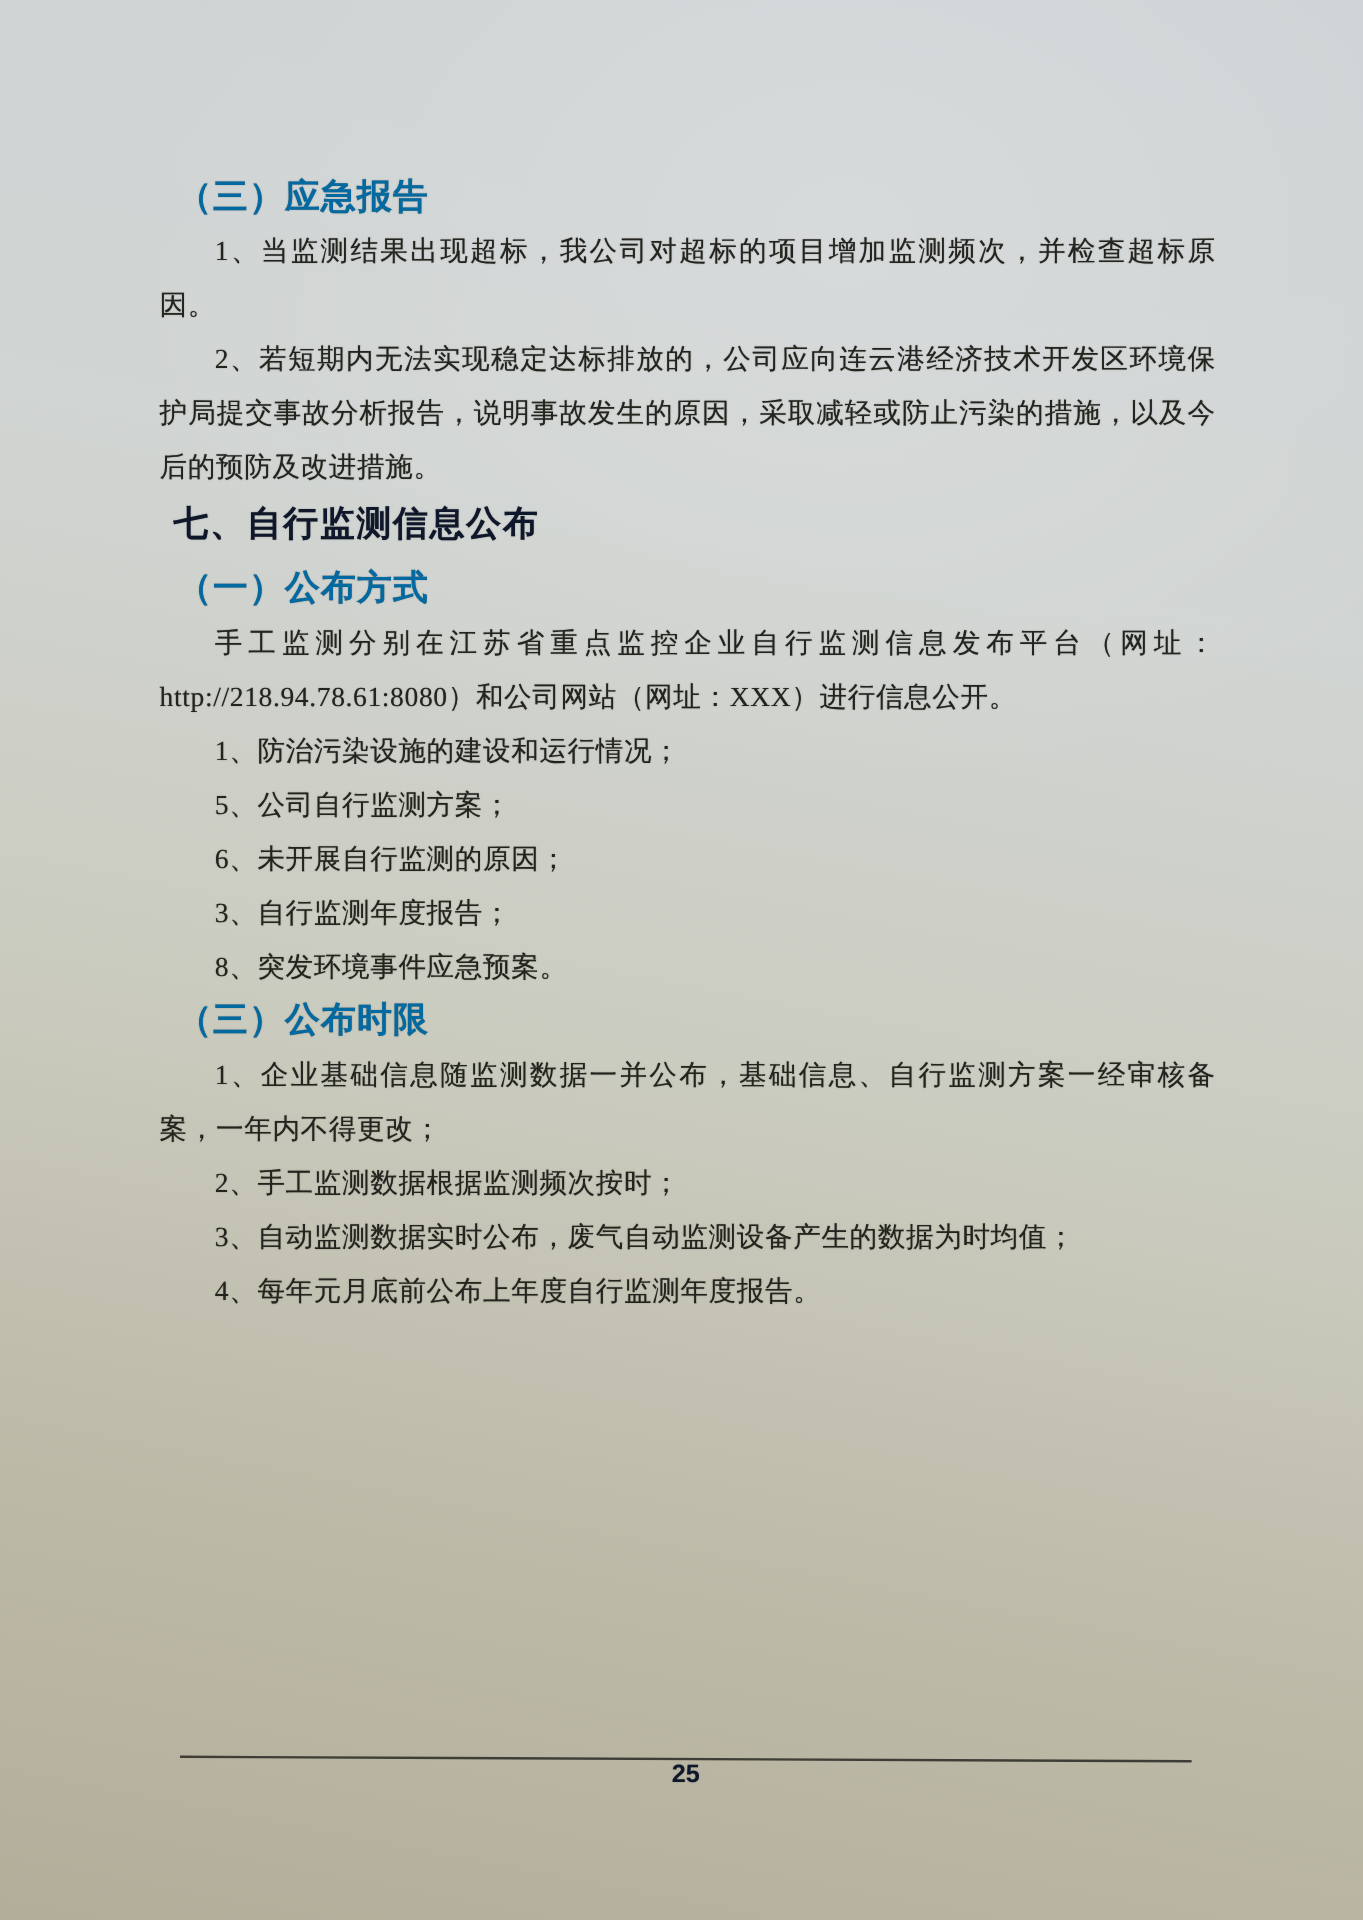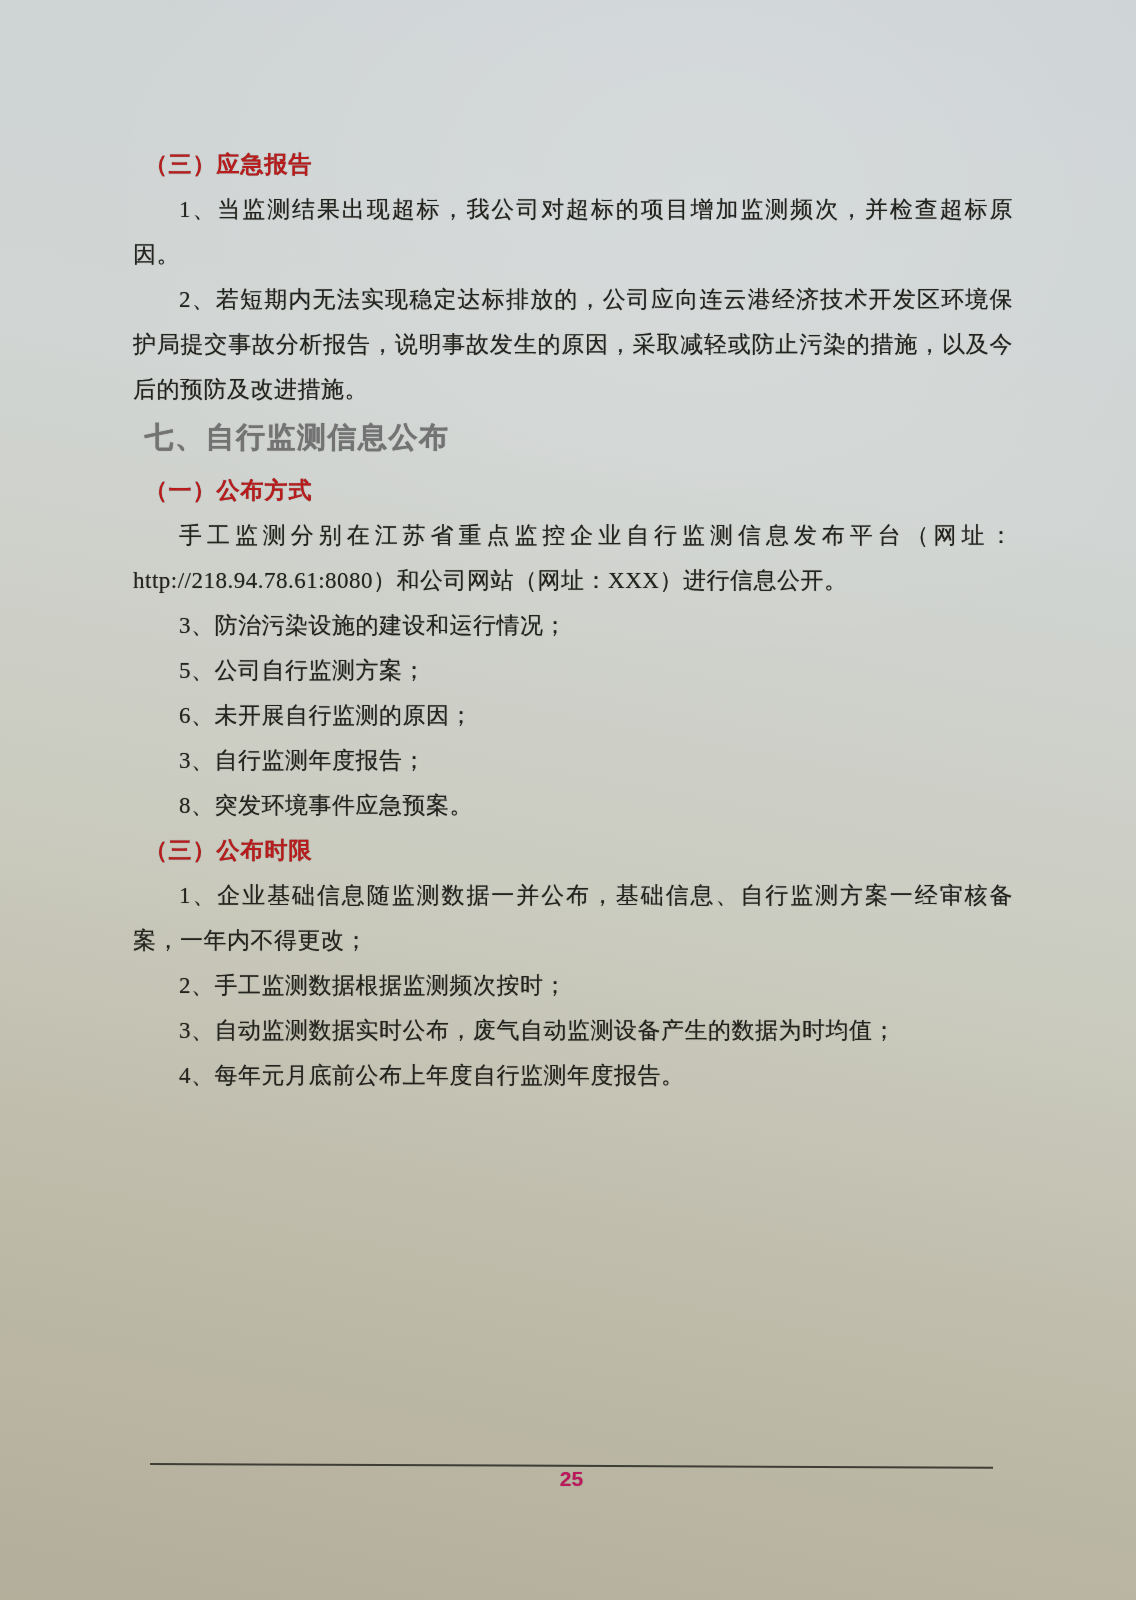--- a/index.html
+++ b/index.html
@@ -30,38 +30,38 @@
     text-shadow: 0 0 1px rgba(40, 40, 36, 0.55);
   }
   .body-para {
     margin: 0;
     text-indent: 2em;
   }
   .sec-heading {
     margin: 0;
     font-family: "Liberation Sans", sans-serif;
     font-weight: 700;
-    font-size: 23px;
+    font-size: 29px;
     line-height: 45px;
     text-indent: 0.5em;
     letter-spacing: 1px;
-    color: #b91c1c;
+    color: #0369a1;
   }
   .sec-heading.gap-top {
     margin-top: 6px;
   }
   .chapter-heading {
     margin: 0;
     font-family: "Liberation Sans", sans-serif;
     font-weight: 700;
     font-size: 29px;
     line-height: 50px;
     text-indent: 0.4em;
     letter-spacing: 1.5px;
-    color: #737373;
+    color: #0f172a;
   }
   .footer-rule {
     position: absolute;
     left: 150px;
     top: 1463px;
     width: 843px;
     height: 0;
     border-top: 2px solid #3e3e37;
     transform: rotate(0.25deg);
     transform-origin: left center;
@@ -69,21 +69,21 @@
   .footer-pagenum {
     position: absolute;
     left: 150px;
     top: 1466px;
     width: 843px;
     text-align: center;
     font-family: "Liberation Sans", sans-serif;
     font-size: 21px;
     font-weight: 600;
     line-height: 26px;
-    color: #be185d;
+    color: #0f172a;
     text-shadow: 0 0 1px rgba(44, 44, 40, 0.4);
   }
 </style>
 </head>
 <body>
 
 <div class="page-content">
 
   <h3 class="sec-heading">（三）应急报告</h3>
 
@@ -91,21 +91,21 @@
 
   <p class="body-para">2、若短期内无法实现稳定达标排放的，公司应向连云港经济技术开发区环境保护局提交事故分析报告，说明事故发生的原因，采取减轻或防止污染的措施，以及今后的预防及改进措施。</p>
 
   <h1 class="chapter-heading">七、自行监测信息公布</h1>
 
   <h3 class="sec-heading gap-top">（一）公布方式</h3>
 
   <p class="body-para">手工监测分别在江苏省重点监控企业自行监测信息发布平台（网址：http://218.94.78.61:8080）和公司网站（网址：XXX）进行信息公开。</p>
 
 
-  <p class="body-para">3、防治污染设施的建设和运行情况；</p>
+  <p class="body-para">1、防治污染设施的建设和运行情况；</p>
   <p class="body-para">5、公司自行监测方案；</p>
   <p class="body-para">6、未开展自行监测的原因；</p>
   <p class="body-para">3、自行监测年度报告；</p>
   <p class="body-para">8、突发环境事件应急预案。</p>
 
   <h3 class="sec-heading">（三）公布时限</h3>
 
   <p class="body-para">1、企业基础信息随监测数据一并公布，基础信息、自行监测方案一经审核备案，一年内不得更改；</p>
   <p class="body-para">2、手工监测数据根据监测频次按时；</p>
   <p class="body-para">3、自动监测数据实时公布，废气自动监测设备产生的数据为时均值；</p>

